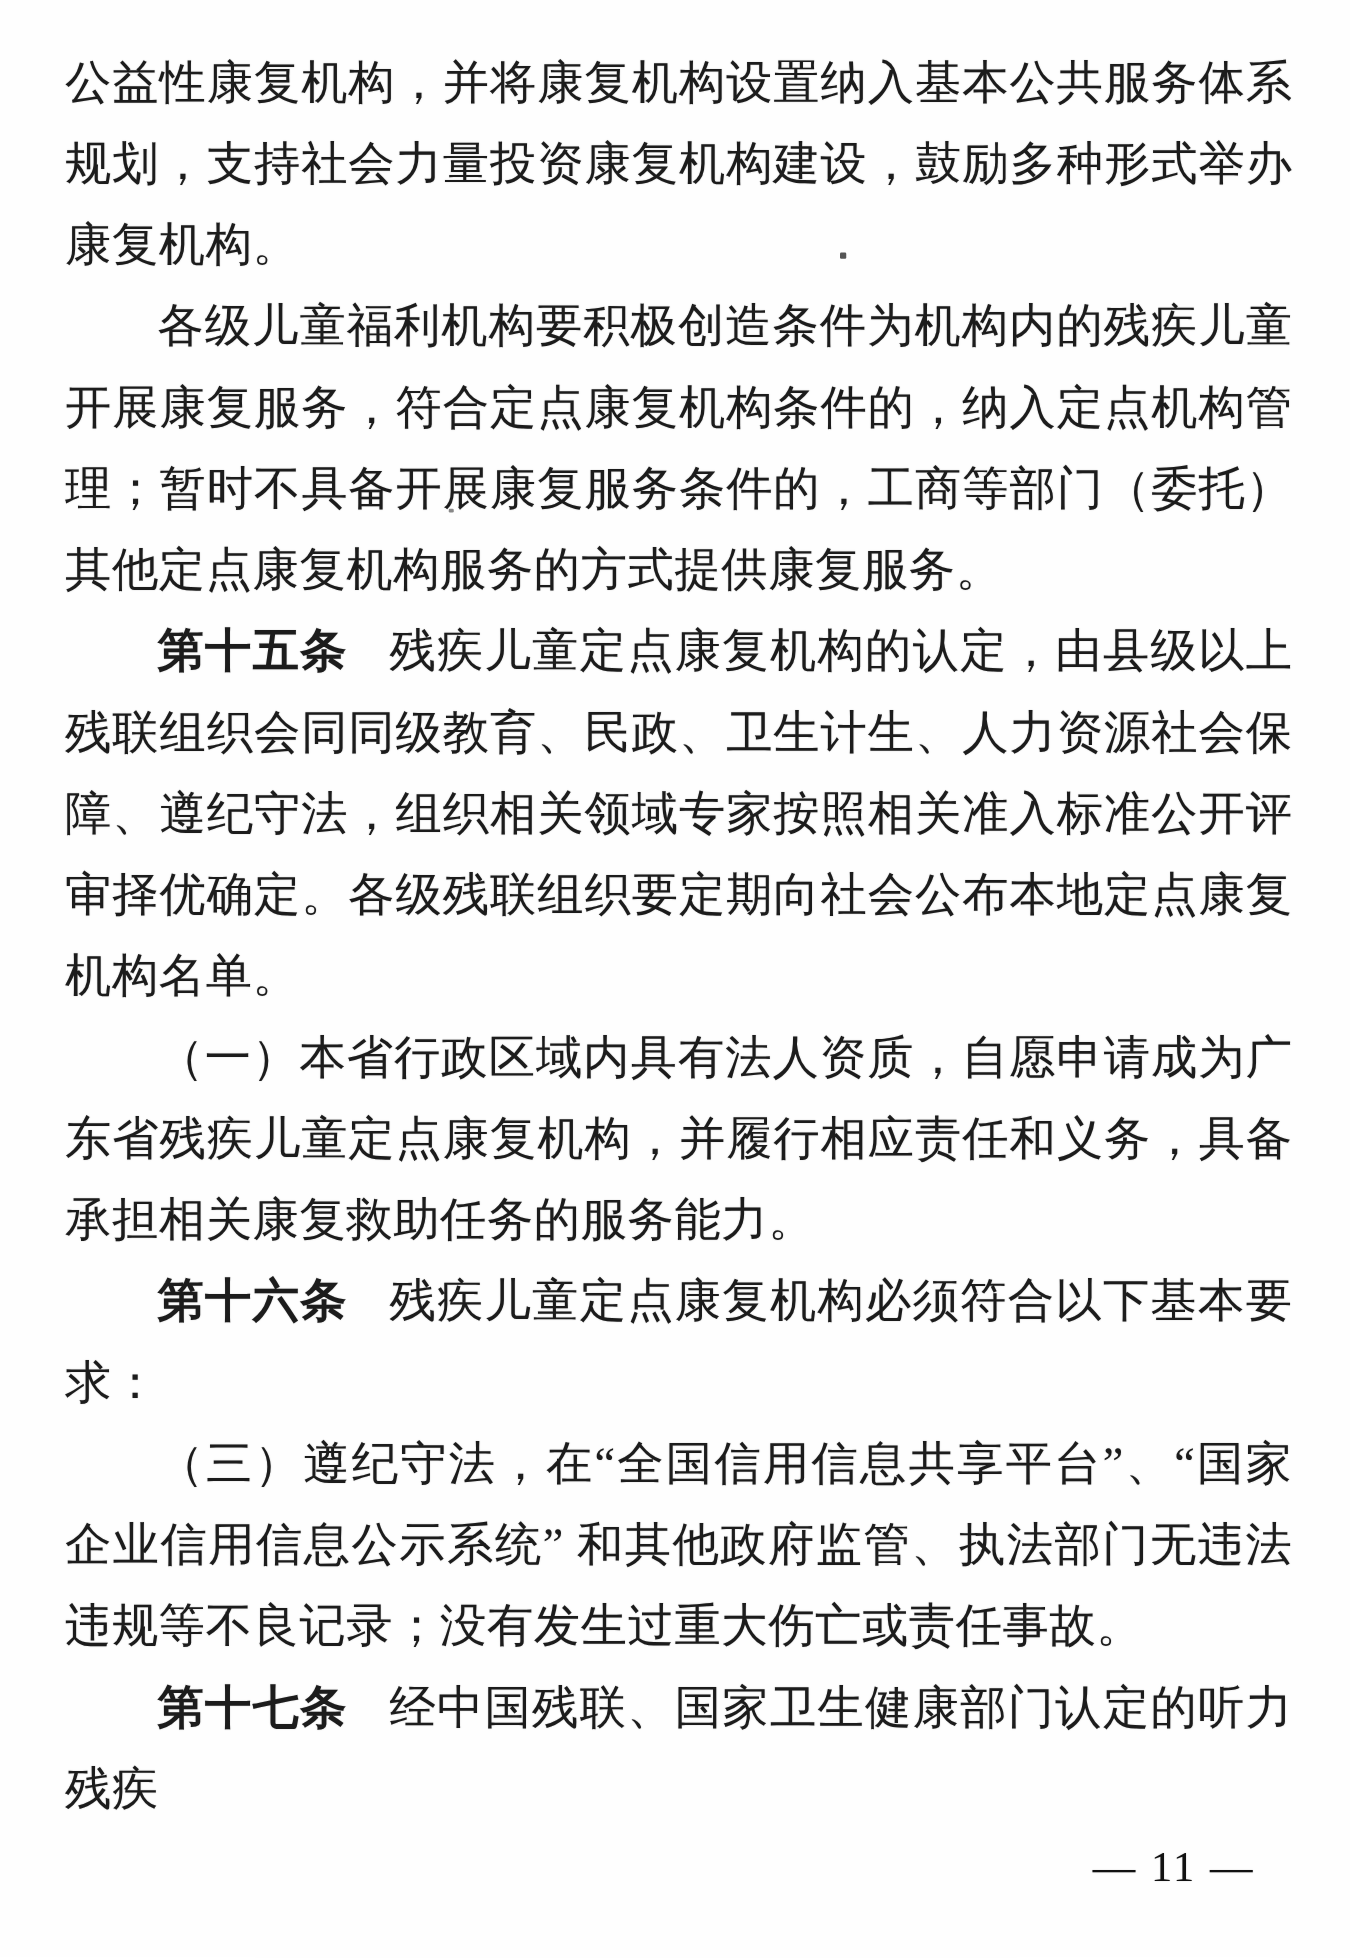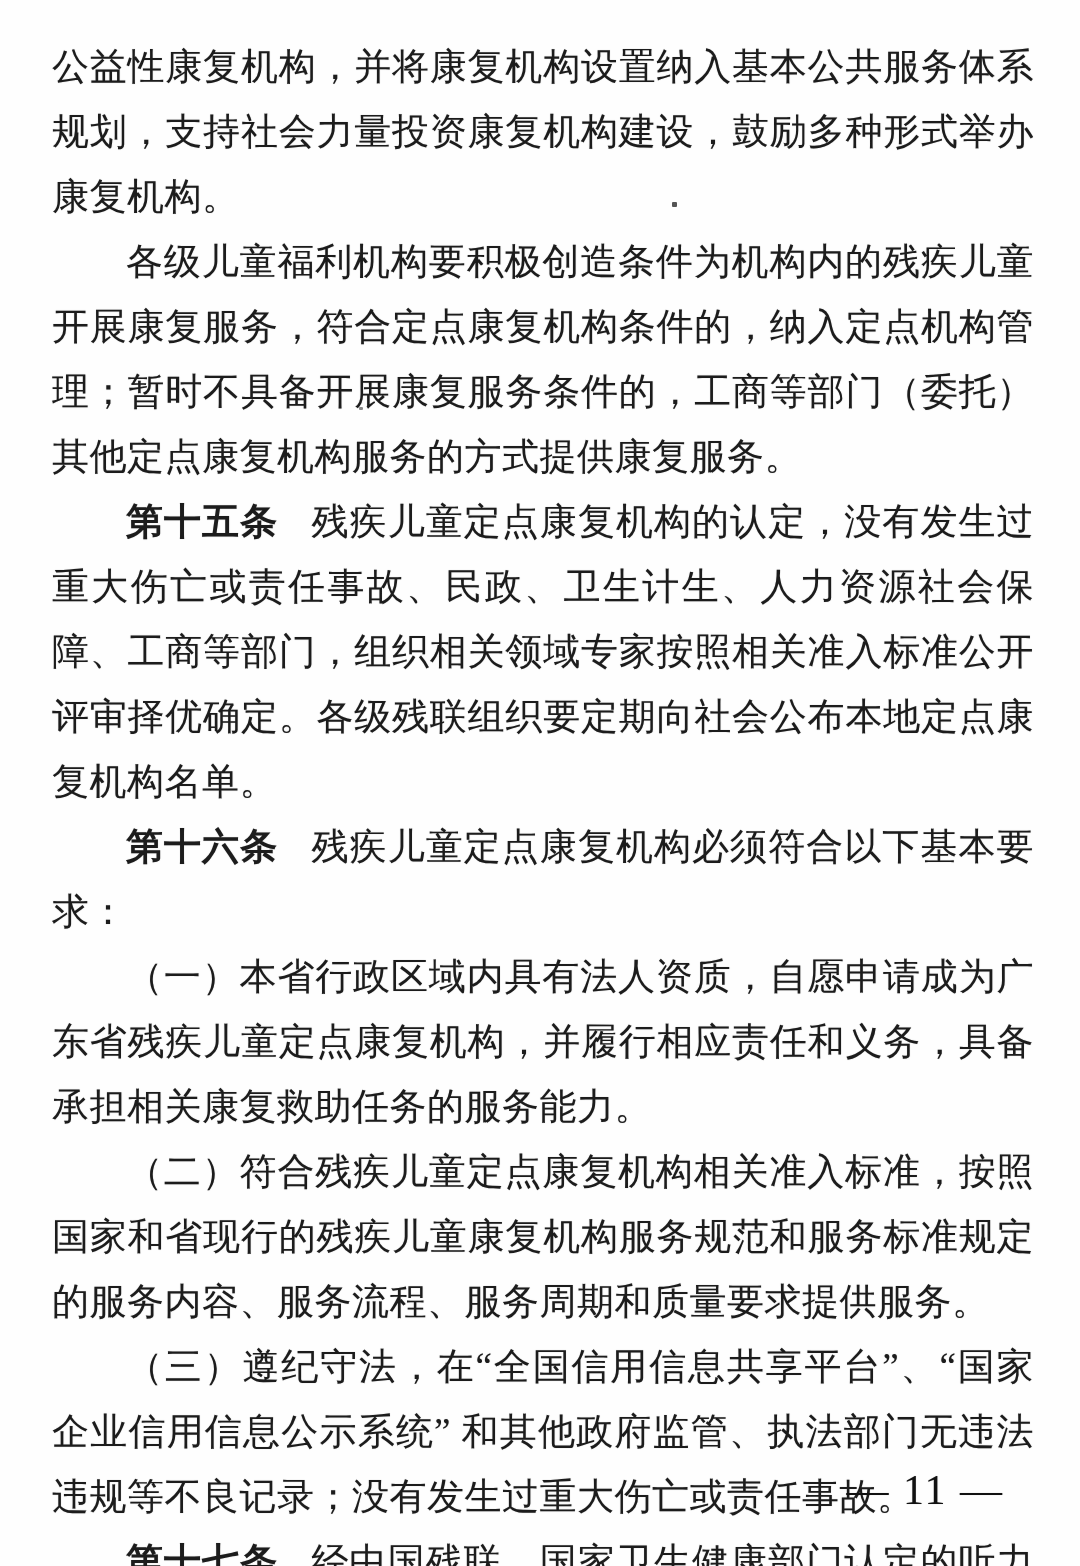--- a/index.html
+++ b/index.html
@@ -41,21 +41,21 @@
     display: none;
   }
   .para-prefix:not(:empty) {
     margin-right: 0.9em;
     font-family: Liberation Serif, serif;
   }
   .page-number {
     position: absolute;
     right: 76px;
     bottom: 52px;
-    font-size: 42px;
+    font-size: 34px;
     letter-spacing: 2px;
     color: #111111;
     text-shadow: 0 0 1px rgba(40,40,40,0.3);
   }
   .artifact {
     position: absolute;
     background: #555555;
     border-radius: 1px;
   }
   .artifact-1 { left: 672px; top: 202px; width: 5px; height: 5px; }
@@ -64,27 +64,26 @@
 </head>
 <body>
 
 <div class="page">
   <div class="content">
 
     <p class="para"><span>公益性康复机构，并将康复机构设置纳入基本公共服务体系规划，支持社会力量投资康复机构建设，鼓励多种形式举办康复机构。</span></p>
 
     <p class="para indent"><span>各级儿童福利机构要积极创造条件为机构内的残疾儿童开展康复服务，符合定点康复机构条件的，纳入定点机构管理；暂时不具备开展康复服务条件的，工商等部门（委托）其他定点康复机构服务的方式提供康复服务。</span></p>
 
-    <p class="para indent"><span class="para-prefix">第十五条</span><span>残疾儿童定点康复机构的认定，没有发生过重大伤亡或责任事故、民政、卫生计生、人力资源社会保障、工商等部门，组织相关领域专家按照相关准入标准公开评审择优确定。各级残联组织要定期向社会公布本地定点康复机构名单。</span></p>
+    <p class="para indent"><span class="para-prefix">第十五条</span><span>残疾儿童定点康复机构的认定，由县级以上残联组织会同同级教育、民政、卫生计生、人力资源社会保障、遵纪守法，组织相关领域专家按照相关准入标准公开评审择优确定。各级残联组织要定期向社会公布本地定点康复机构名单。</span></p>
+
+    <p class="para indent"><span>（一）本省行政区域内具有法人资质，自愿申请成为广东省残疾儿童定点康复机构，并履行相应责任和义务，具备承担相关康复救助任务的服务能力。</span></p>
 
     <p class="para indent"><span class="para-prefix">第十六条</span><span>残疾儿童定点康复机构必须符合以下基本要求：</span></p>
 
-    <p class="para indent"><span>（一）本省行政区域内具有法人资质，自愿申请成为广东省残疾儿童定点康复机构，并履行相应责任和义务，具备承担相关康复救助任务的服务能力。</span></p>
-
-    <p class="para indent"><span>（二）符合残疾儿童定点康复机构相关准入标准，按照国家和省现行的残疾儿童康复机构服务规范和服务标准规定的服务内容、服务流程、服务周期和质量要求提供服务。</span></p>
 
     <p class="para indent"><span>（三）遵纪守法，在“全国信用信息共享平台”、“国家企业信用信息公示系统” 和其他政府监管、执法部门无违法违规等不良记录；没有发生过重大伤亡或责任事故。</span></p>
 
     <p class="para indent"><span class="para-prefix">第十七条</span><span>经中国残联、国家卫生健康部门认定的听力残疾</span></p>
 
   </div>
 
   <div class="artifact artifact-1"></div>
   <div class="artifact artifact-2"></div>
 

